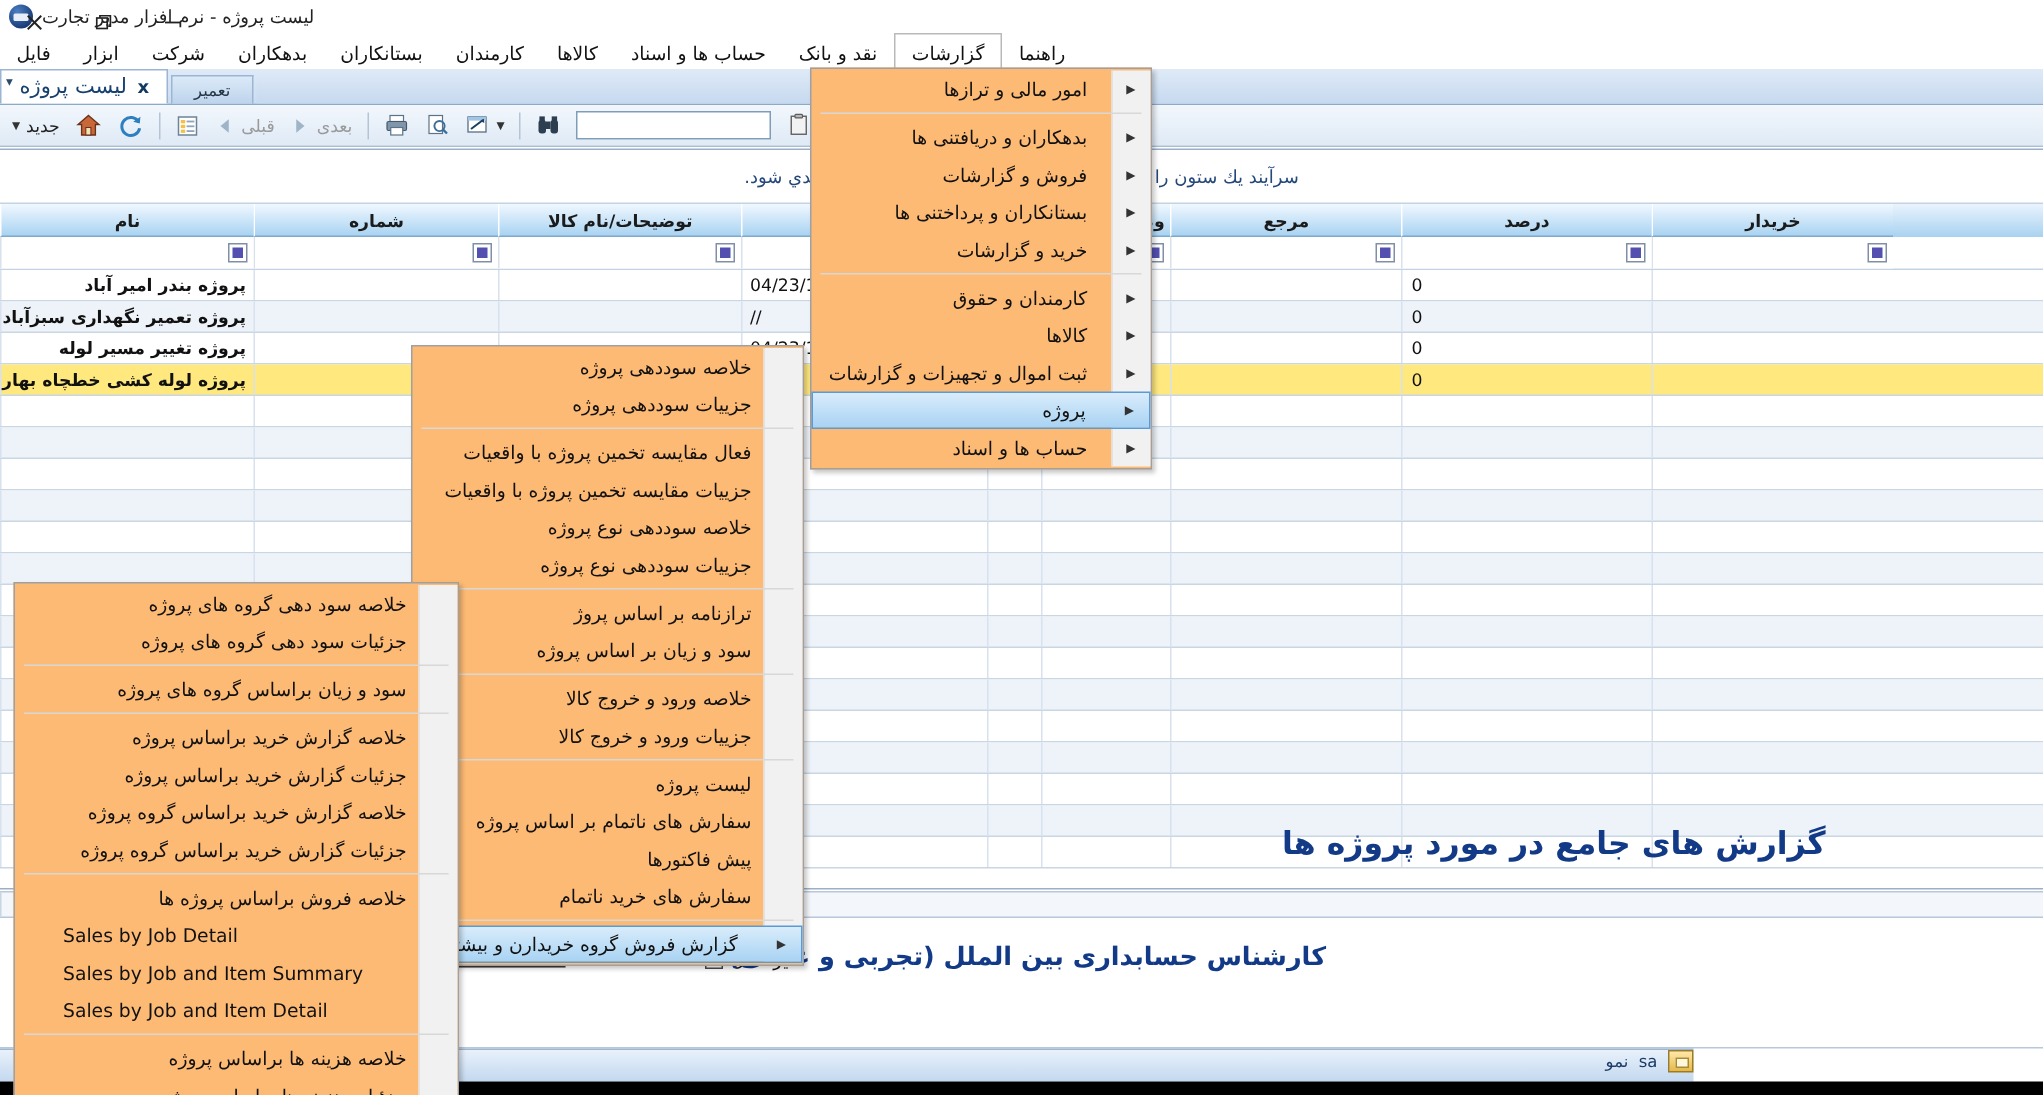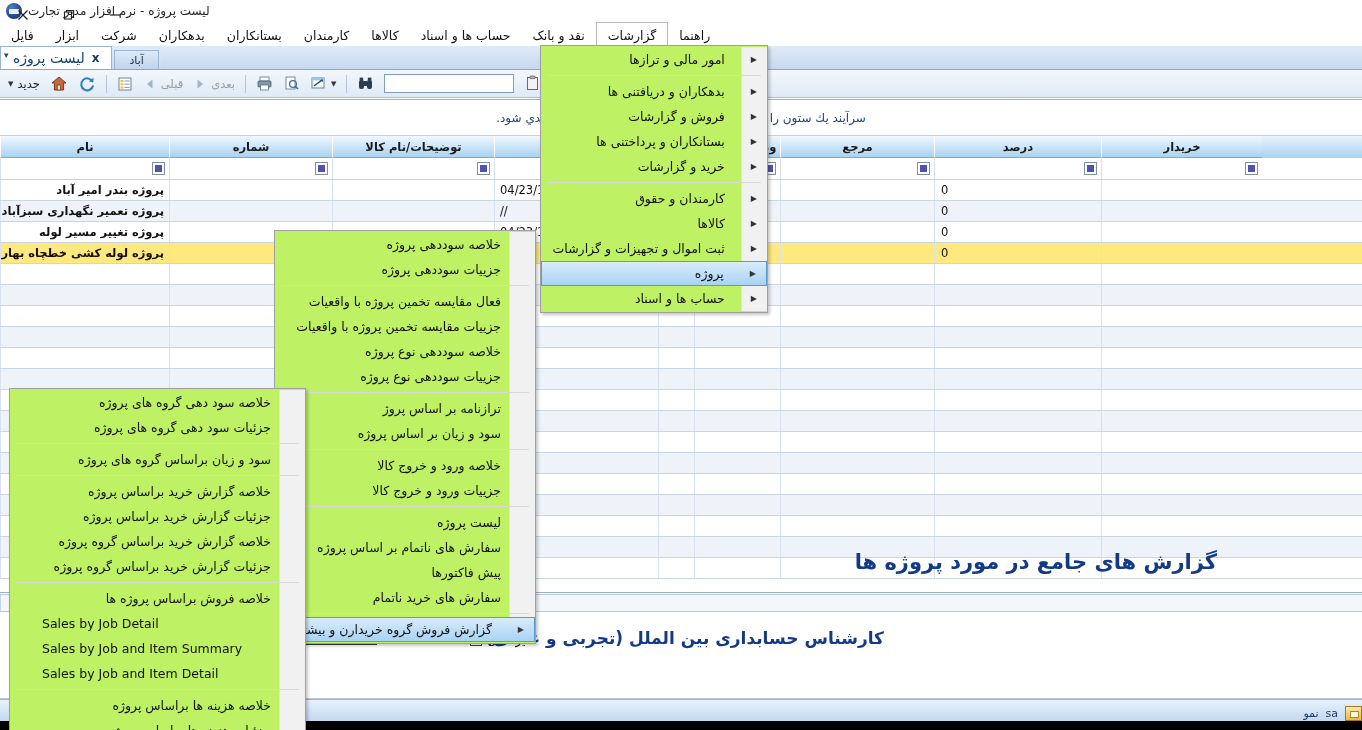--- a/index.html
+++ b/index.html
@@ -220,24 +220,24 @@
     font-size: 17px; font-weight: bold; color: #123a86; white-space: nowrap; z-index: 120;
   }
   .bottom-note2 {
     position: absolute; top: 650px; right: 488px;
     font-size: 17px; font-weight: bold; color: #123a86; white-space: nowrap; z-index: 120;
     display: flex; flex-direction: row-reverse; gap: 36px;
   }
 
   
   .statusbar {
-    position: absolute; top: 699px; left: 0; width: 1362px; height: 22px;
+    position: absolute; top: 699px; left: 0; width: 1129px; height: 22px;
     background: linear-gradient(#e8f1fb, #c3d8ef);
     border-top: 1px solid #9db5cd;
-    display: flex; flex-direction: row-reverse; align-items: flex-end;
+    display: flex; flex-direction: row-reverse; align-items: flex-start;
   }
   .statusbar-right { flex: 1 1 auto; }
   .sb-group {
     display: flex; flex-direction: row-reverse; align-items: center; gap: 7px;
     padding-left: 14px; font-size: 11px; color: #1b3b66;
   }
   .sb-user-icon {
     width: 17px; height: 15px;
     background: linear-gradient(#ffe9a8, #e5b94a);
     border: 1px solid #9e7a22; position: relative;
@@ -246,21 +246,21 @@
     content: ""; position: absolute; right: 2px; bottom: 2px; width: 7px; height: 5px;
     background: #fff8dd; border: 1px solid #a98a33;
   }
   .statusbar-bottom {
     position: absolute; top: 721px; left: 0; width: 1362px; height: 9px;
     background: #000000;
   }
 
   
   .menu {
-    position: absolute; background: #bef264; border: 1px solid #a0a0a0;
+    position: absolute; background: #fdba74; border: 1px solid #a0a0a0;
     box-shadow: 2px 2px 3px rgba(0,0,0,.22);
     z-index: 200; padding: 1px 0;
   }
   .menu .gutter {
     position: absolute; top: 1px; bottom: 1px; right: 0; width: 26px;
     background: #f1f1f1; border-left: 1px solid #e2e2e2;
   }
   .mi {
     position: relative; display: flex; flex-direction: row-reverse; align-items: center;
     height: 25px; padding: 0 10px 0 8px; font-size: 12.5px; color: #111;
@@ -345,21 +345,21 @@
         <span>راهنما</span>
       </div>
     </div>
 
   <div class="tabstrip">
     <div class="tab active">
       <span>لیست پروژه</span>
       <span class="tab-close">x</span>
     </div>
     <div class="tab inactive">
-      <span>آباد</span>
+      <span>تعمیر</span>
     </div>
     <div class="tabstrip-right-cap"></div>
     <div class="tab-scroll">▾</div>
   </div>
 
   <div class="toolbar">
     <div class="tb-btn">
       <span class="tb-caret">▼</span>
       <span>جدید</span>
     </div>

